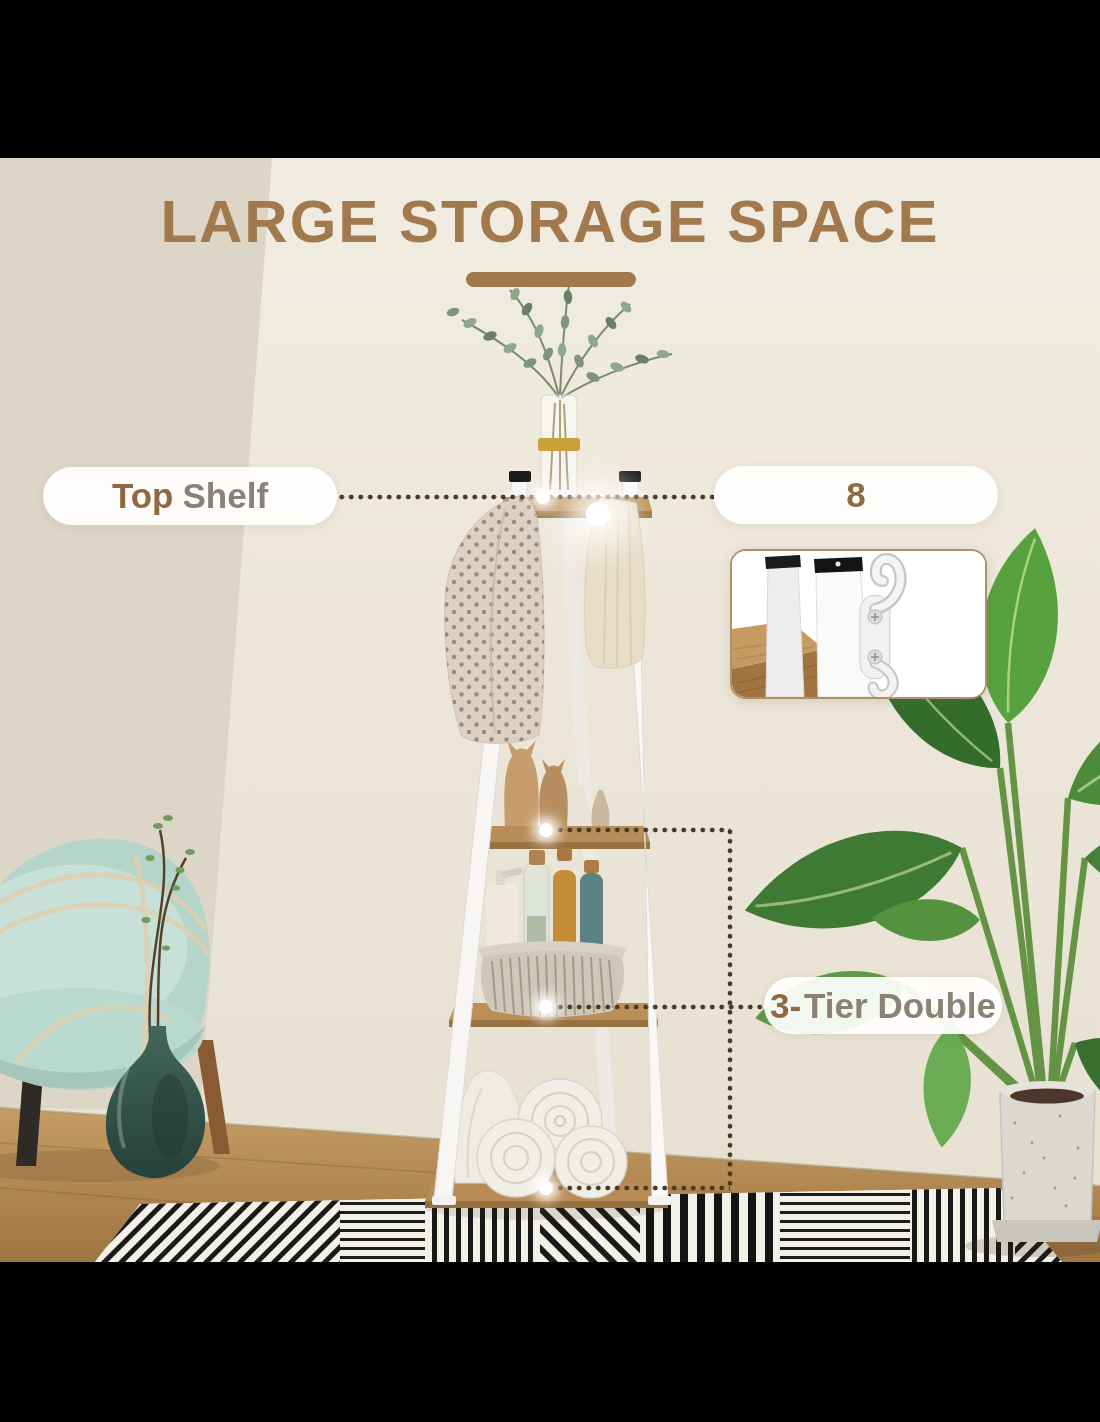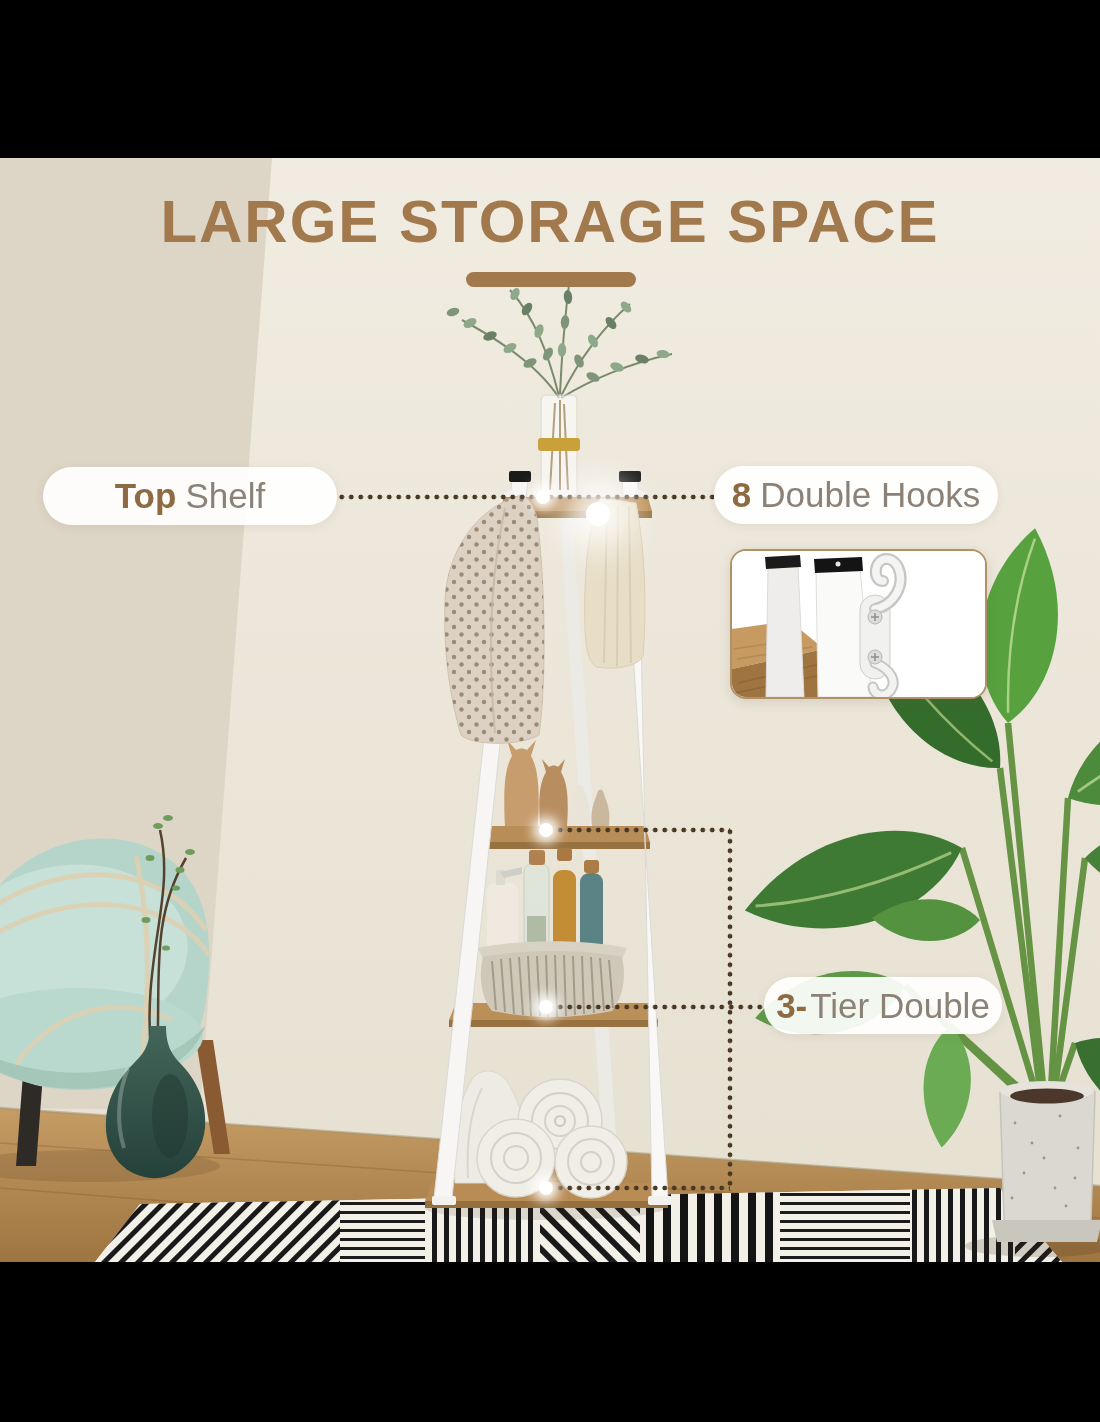--- a/index.html
+++ b/index.html
@@ -10,21 +10,21 @@
 
   
   #title{position:absolute;left:0;top:190px;width:1100px;text-align:center;
          font-size:60px;font-weight:bold;letter-spacing:2px;color:#A2794D;line-height:1.05;}
   #title-underline{position:absolute;left:466px;top:272px;width:170px;height:15px;border-radius:8px;background:#A2794D;}
 
   .pill{position:absolute;display:flex;align-items:center;justify-content:center;gap:9px;
         background:rgba(255,255,255,0.92);border-radius:32px;font-size:35px;
         box-shadow:0 2px 10px rgba(120,105,80,0.12);}
   .pill .hl{font-weight:bold;color:#8D6A42;}
-  .pill .lb{font-weight:400;color:#8B8177;}
+  .pill .lb{font-weight:700;color:#8B8177;}
   #pill-top-shelf{left:43px;top:467px;width:294px;height:58px;}
   #pill-double-hooks{left:714px;top:466px;width:284px;height:58px;}
   #pill-tier-shelf{left:764px;top:977px;width:238px;height:57px;gap:3px;}
 
   .dots-h{position:absolute;height:6px;background-image:radial-gradient(circle,#4A3824 2.1px,rgba(0,0,0,0) 2.7px);
           background-size:9.5px 6px;background-repeat:repeat-x;background-position:left center;}
   .dots-v{position:absolute;width:6px;background-image:radial-gradient(circle,#4A3824 2.1px,rgba(0,0,0,0) 2.7px);
           background-size:6px 9.5px;background-repeat:repeat-y;background-position:center top;}
   #dot-top{left:337px;top:494px;width:377px;}
   #dot-shelf1{left:546px;top:827px;width:184px;}
@@ -335,21 +335,20 @@
   <div class="glow small" id="glow-s1"></div>
   <div class="glow small" id="glow-s2"></div>
   <div class="glow small" id="glow-s3"></div>
 
   <div class="pill" id="pill-top-shelf">
     <span class="hl">Top</span>
     <span class="lb">Shelf</span>
   </div>
   <div class="pill" id="pill-double-hooks">
     <span class="hl">8</span>
-    <span class="lb">Double Hooks</span>
   </div>
   <div class="pill" id="pill-tier-shelf">
     <span class="hl">3-</span>
     <span class="lb">Tier Double</span>
   </div>
 
   <div id="hook-inset">
     <svg width="253" height="146" viewBox="0 0 253 146">
       <rect width="253" height="146" fill="#ffffff"></rect>
       <polygon points="0,78 58,70 92,98 0,118" fill="#c69a60"></polygon>

